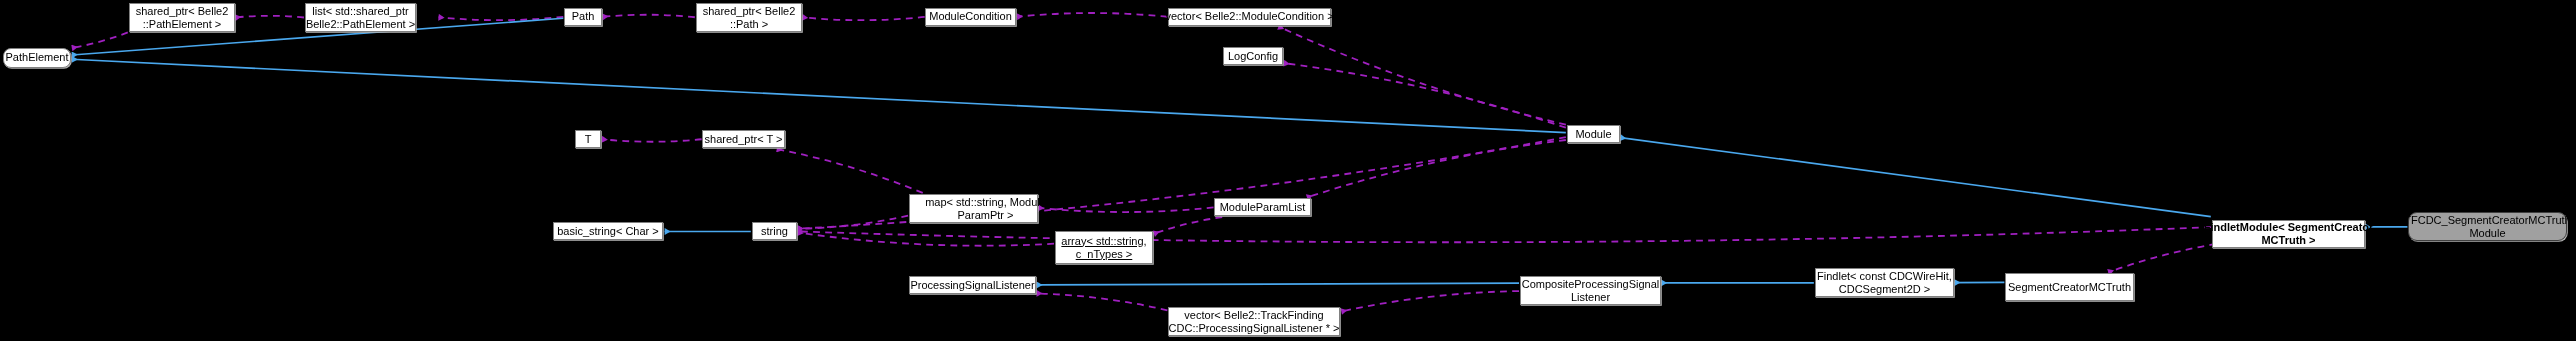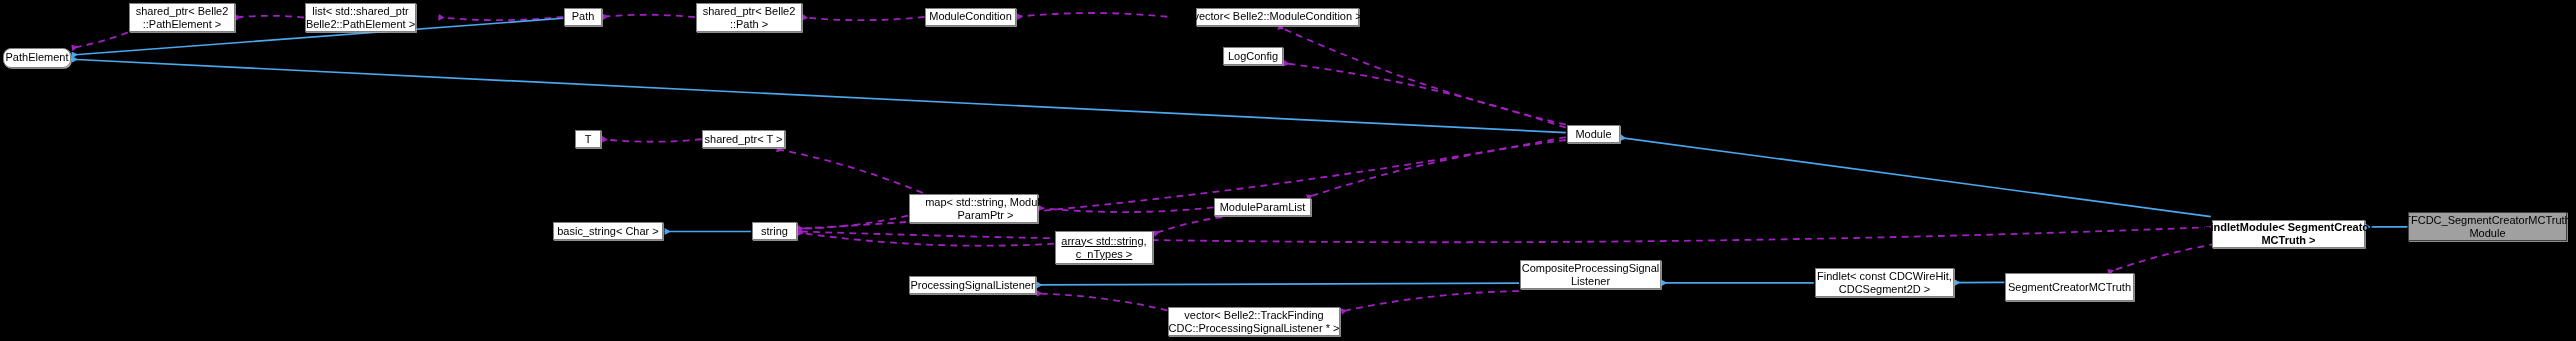--- a/index.html
+++ b/index.html
@@ -91,39 +91,39 @@
   <div id="node-layer">
       <div class="node" style="left: 3px; top: 48px; width: 68px; height: 19.7px; border-radius: 8px;">PathElement</div>
       <div class="node" style="left: 129px; top: 3px; width: 106px; height: 29px;">shared_ptr&lt; Belle2
 ::PathElement &gt;</div>
       <div class="node" style="left: 305px; top: 3px; width: 111px; height: 29px;">list&lt; std::shared_ptr
 &lt; Belle2::PathElement &gt; &gt;</div>
       <div class="node" style="left: 564px; top: 7.6px; width: 38px; height: 18px;">Path</div>
       <div class="node" style="left: 696px; top: 3px; width: 106px; height: 29px;">shared_ptr&lt; Belle2
 ::Path &gt;</div>
       <div class="node" style="left: 925px; top: 7.6px; width: 91px; height: 18px;">ModuleCondition</div>
-      <div class="node" style="left: 1168px; top: 7.6px; width: 163px; height: 18px; margin-left: 28px;">vector&lt; Belle2::ModuleCondition &gt;</div>
+      <div class="node" style="left: 1168px; top: 7.6px; width: 163px; height: 18px;">vector&lt; Belle2::ModuleCondition &gt;</div>
       <div class="node" style="left: 1223px; top: 47px; width: 60px; height: 18px;">LogConfig</div>
       <div class="node" style="left: 1567px; top: 125px; width: 53px; height: 18px;">Module</div>
       <div class="node" style="left: 575px; top: 130px; width: 26px; height: 18px;">T</div>
       <div class="node" style="left: 702px; top: 130px; width: 83px; height: 18px;">shared_ptr&lt; T &gt;</div>
       <div class="node" style="left: 553px; top: 222px; width: 110px; height: 18px;">basic_string&lt; Char &gt;</div>
       <div class="node" style="left: 752px; top: 222px; width: 45px; height: 18px;">string</div>
       <div class="node" style="left: 909px; top: 194px; width: 129px; height: 29px; padding-left: 24px;">map&lt; std::string, Module
 ParamPtr &gt;</div>
       <div class="node" style="left: 1214px; top: 198px; width: 97px; height: 18px;">ModuleParamList</div>
       <div class="node" style="left: 1055px; top: 231px; width: 98px; height: 33px; text-decoration: underline;">array&lt; std::string,
 c_nTypes &gt;</div>
       <div class="node" style="left: 909px; top: 276px; width: 127px; height: 18px;">ProcessingSignalListener</div>
       <div class="node" style="left: 1168px; top: 307px; width: 172px; height: 29px;">vector&lt; Belle2::TrackFinding
 CDC::ProcessingSignalListener * &gt;</div>
-      <div class="node" style="left: 1520px; top: 260px; width: 141px; height: 29px;">CompositeProcessingSignal
+      <div class="node" style="left: 1520px; top: 276px; width: 141px; height: 29px;">CompositeProcessingSignal
 Listener</div>
       <div class="node" style="left: 1815px; top: 268px; width: 139px; height: 29px;">Findlet&lt; const CDCWireHit,
 CDCSegment2D &gt;</div>
       <div class="node" style="left: 2005px; top: 273px; width: 129px; height: 28px;">SegmentCreatorMCTruth</div>
       <div class="node" style="left: 2212px; top: 220px; width: 153px; height: 28px; font-weight: bold;">FindletModule&lt; SegmentCreator
 MCTruth &gt;</div>
-      <div class="node focus" style="left: 2408px; top: 212px; width: 159px; height: 29px;">TFCDC_SegmentCreatorMCTruth
+      <div class="node focus" style="left: 2408px; top: 212px; width: 159px; height: 29px; border-radius: 9px;">TFCDC_SegmentCreatorMCTruth
 Module</div>
     </div>
 </div>
 
 
 </body></html>

